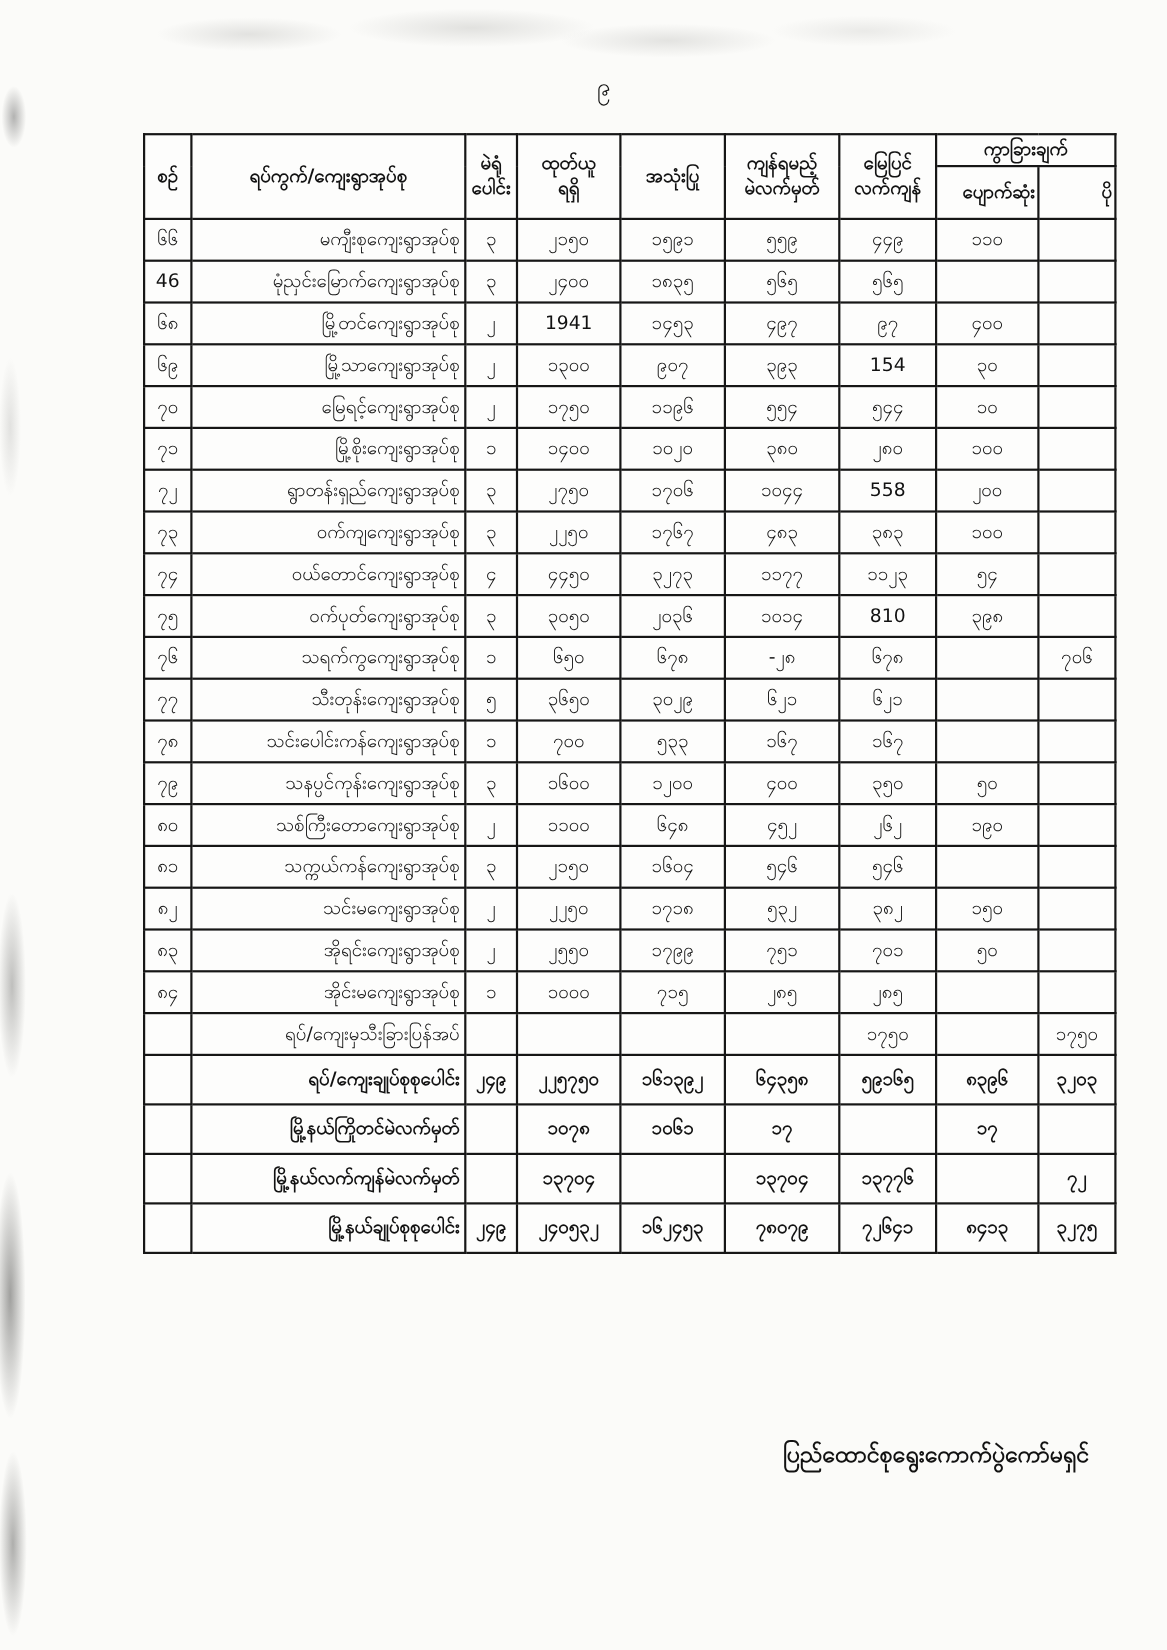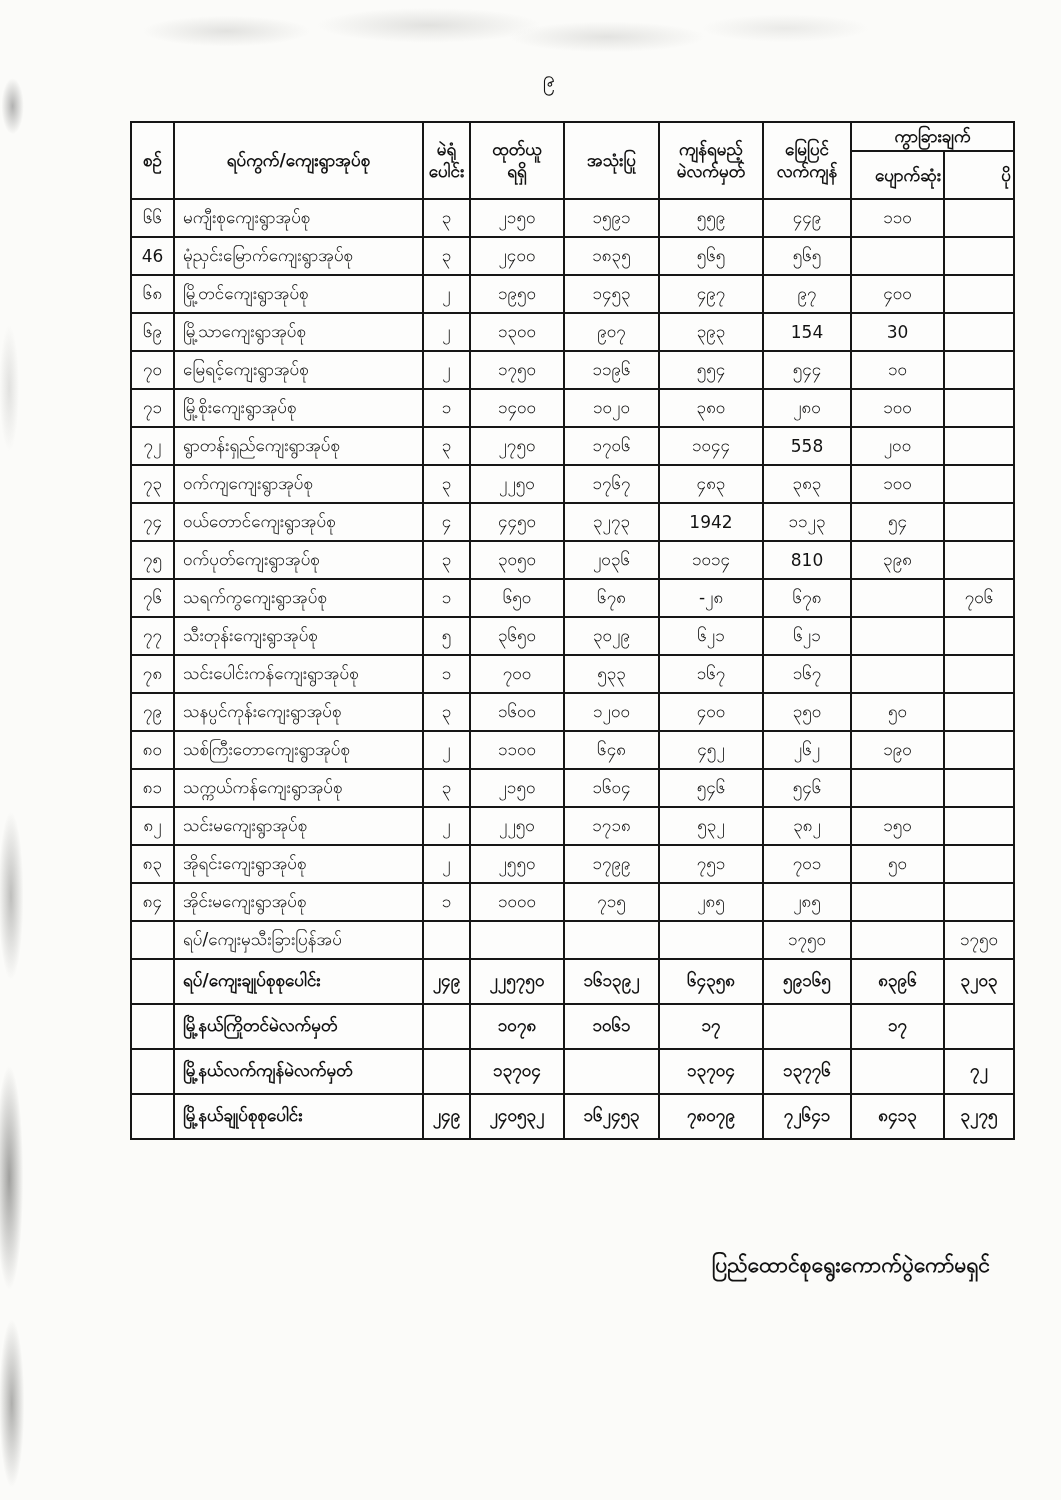--- a/index.html
+++ b/index.html
@@ -44,24 +44,24 @@
     text-align:center; vertical-align:middle;
     font-size:17px; font-weight:normal;
     overflow:hidden; white-space:nowrap;
   }
   .ballot-table thead th {
     font-weight:bold; white-space:pre-line; line-height:1.25;
     padding:3px 2px; font-size:17px;
   }
   .ballot-table thead tr.hdr-sub th { height:40px;text-align:right; }
   .ballot-table tbody td { height:36px; }
-  .ballot-table td.name-cell { text-align:left; padding-left:8px; }
+  .ballot-table td.name-cell { text-align:right; padding-left:8px; }
   .ballot-table tr.bold-row td { font-weight:bold; height:43px; }
   .footer-sign {
-    position:absolute; top:1251px; right:71px;
+    position:absolute; top:1308px; right:71px;
     font-size:21px; font-weight:bold; white-space:nowrap;
   }
 </style>
 </head>
 <body>
 
 <div class="artifact-top"></div>
 <div class="artifact-left"></div>
 
 <div class="page-number">၉</div>
@@ -118,36 +118,36 @@
         <td>၁၈၃၅</td>
         <td>၅၆၅</td>
         <td>၅၆၅</td>
         <td></td>
         <td></td>
       </tr>
       <tr>
         <td>၆၈</td>
         <td class="name-cell">မြို့တင်ကျေးရွာအုပ်စု</td>
         <td>၂</td>
-        <td>၁၉၅၀</td>
+        <td>1941</td>
         <td>၁၄၅၃</td>
         <td>၄၉၇</td>
         <td>၉၇</td>
         <td>၄၀၀</td>
         <td></td>
       </tr>
       <tr>
         <td>၆၉</td>
         <td class="name-cell">မြို့သာကျေးရွာအုပ်စု</td>
         <td>၂</td>
         <td>၁၃၀၀</td>
         <td>၉၀၇</td>
         <td>၃၉၃</td>
         <td>154</td>
-        <td>30</td>
+        <td>၃၀</td>
         <td></td>
       </tr>
       <tr>
         <td>၇၀</td>
         <td class="name-cell">မြေရင့်ကျေးရွာအုပ်စု</td>
         <td>၂</td>
         <td>၁၇၅၀</td>
         <td>၁၁၉၆</td>
         <td>၅၅၄</td>
         <td>၅၄၄</td>
@@ -186,21 +186,21 @@
         <td>၃၈၃</td>
         <td>၁၀၀</td>
         <td></td>
       </tr>
       <tr>
         <td>၇၄</td>
         <td class="name-cell">ဝယ်တောင်ကျေးရွာအုပ်စု</td>
         <td>၄</td>
         <td>၄၄၅၀</td>
         <td>၃၂၇၃</td>
-        <td>1942</td>
+        <td>၁၁၇၇</td>
         <td>၁၁၂၃</td>
         <td>၅၄</td>
         <td></td>
       </tr>
       <tr>
         <td>၇၅</td>
         <td class="name-cell">ဝက်ပုတ်ကျေးရွာအုပ်စု</td>
         <td>၃</td>
         <td>၃၀၅၀</td>
         <td>၂၀၃၆</td>

